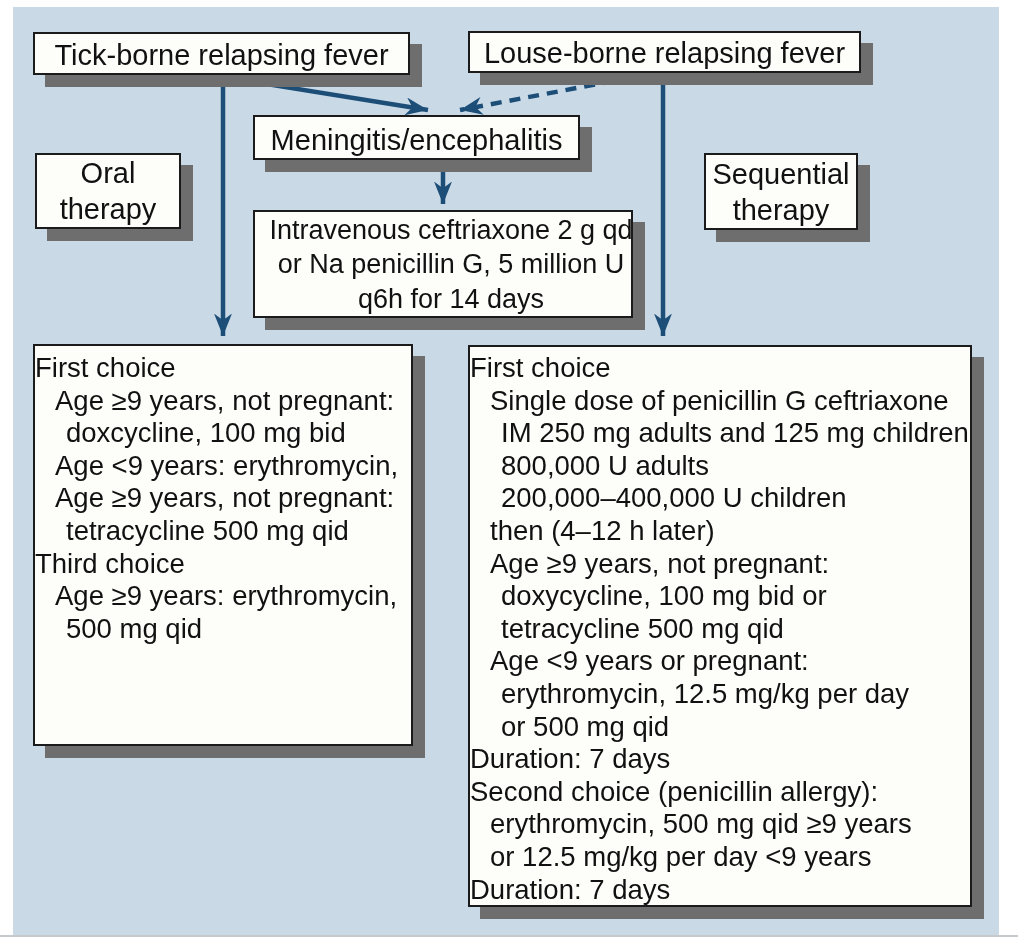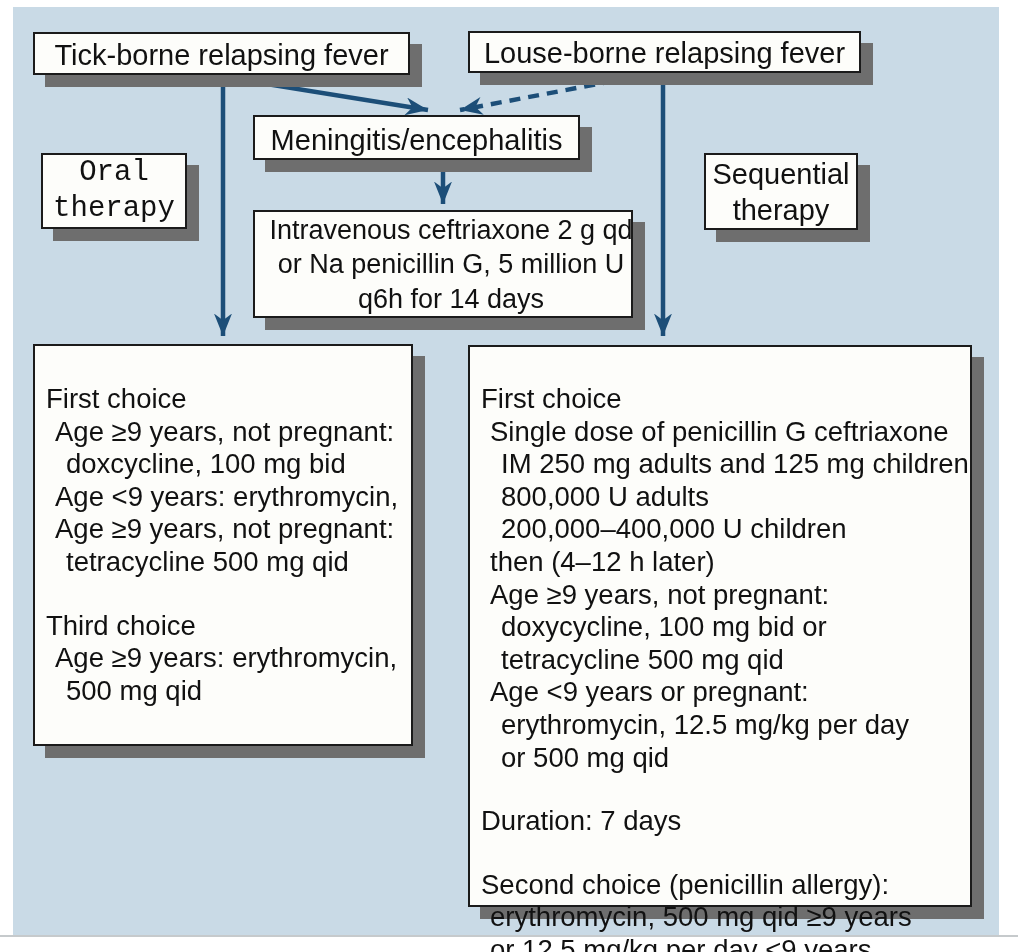--- a/index.html
+++ b/index.html
@@ -39,30 +39,30 @@
     box-shadow:12px 12px 0 0 var(--shadow);
   }
   .center{
     display:flex;flex-direction:column;align-items:center;justify-content:flex-end;
     text-align:center;white-space:nowrap;
   }
   .title-font{font-size:29px;line-height:36px;}
   #node-tick{left:33px;top:32px;width:377px;height:43px;}
   #node-louse{left:468px;top:31px;width:393px;height:42px;}
   #node-meningitis{left:253px;top:115px;width:327px;height:45px;}
-  #node-oral{left:41px;top:153px;width:146px;height:76px;font-family:Liberation Mono, monospace;}
+  #node-oral{left:35px;top:153px;width:146px;height:76px;}
   #node-sequential{left:704px;top:153px;width:154px;height:77px;}
   #node-iv{left:253px;top:210px;width:380px;height:108px;padding-left:16px;}
   #node-iv .line{font-size:27px;line-height:34.5px;}
   #node-detail-left{left:33px;top:344px;width:380px;height:402px;padding-top:6px;}
   #node-detail-right{left:468px;top:345px;width:504px;height:562px;padding-top:5px;}
   .detail .line{
     font-size:27.5px;line-height:32.6px;white-space:nowrap;
   }
-  .i0{padding-left:11px;margin-top:31px;}
+  .i0{}
   .i1{padding-left:20px;}
   .i2{padding-left:31px;}
 </style>
 </head>
 <body>
 
 <div class="canvas"></div>
 <div class="bottom-rule"></div>
 
 <svg class="arrows" viewBox="0 0 1018 952" xmlns="http://www.w3.org/2000/svg">

